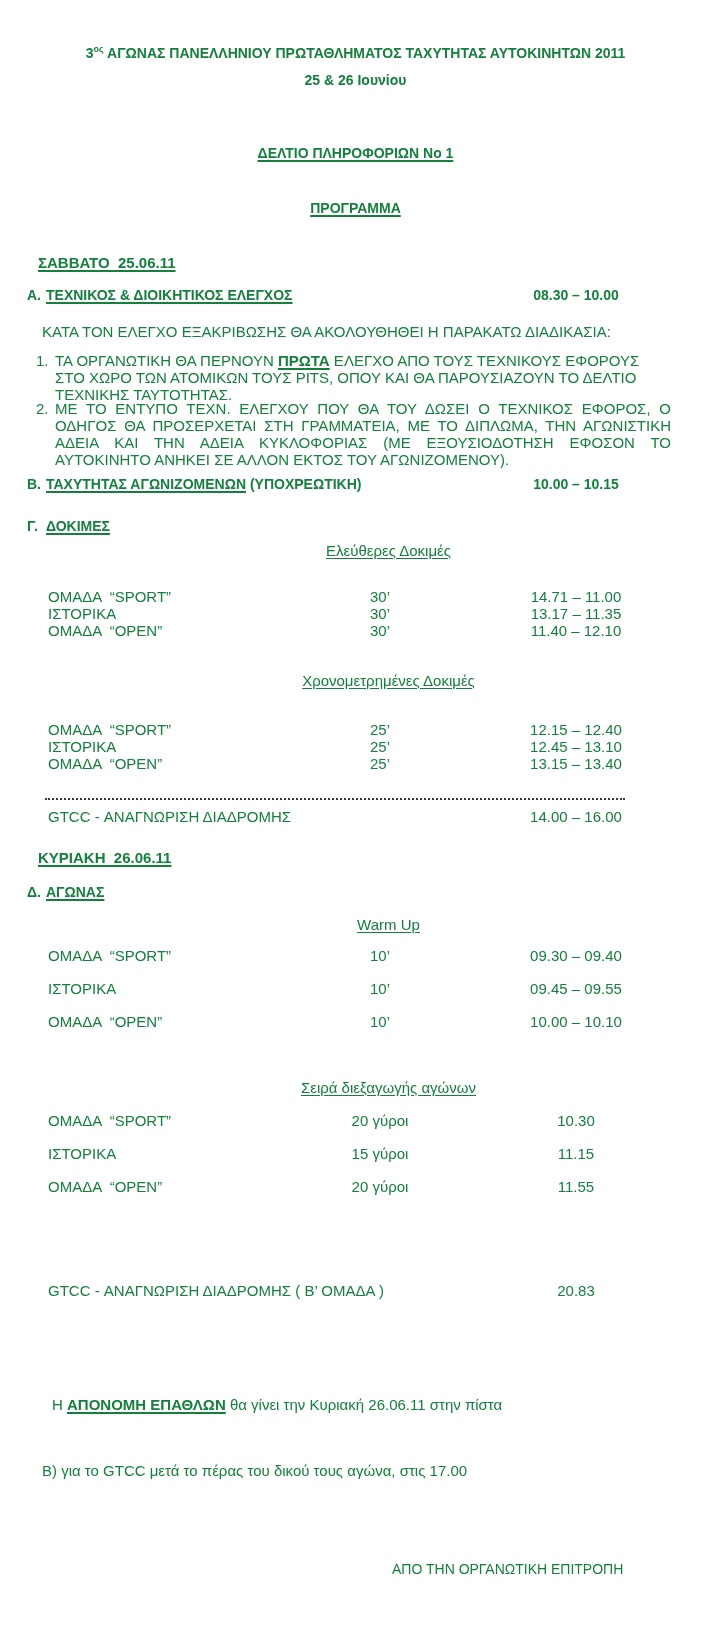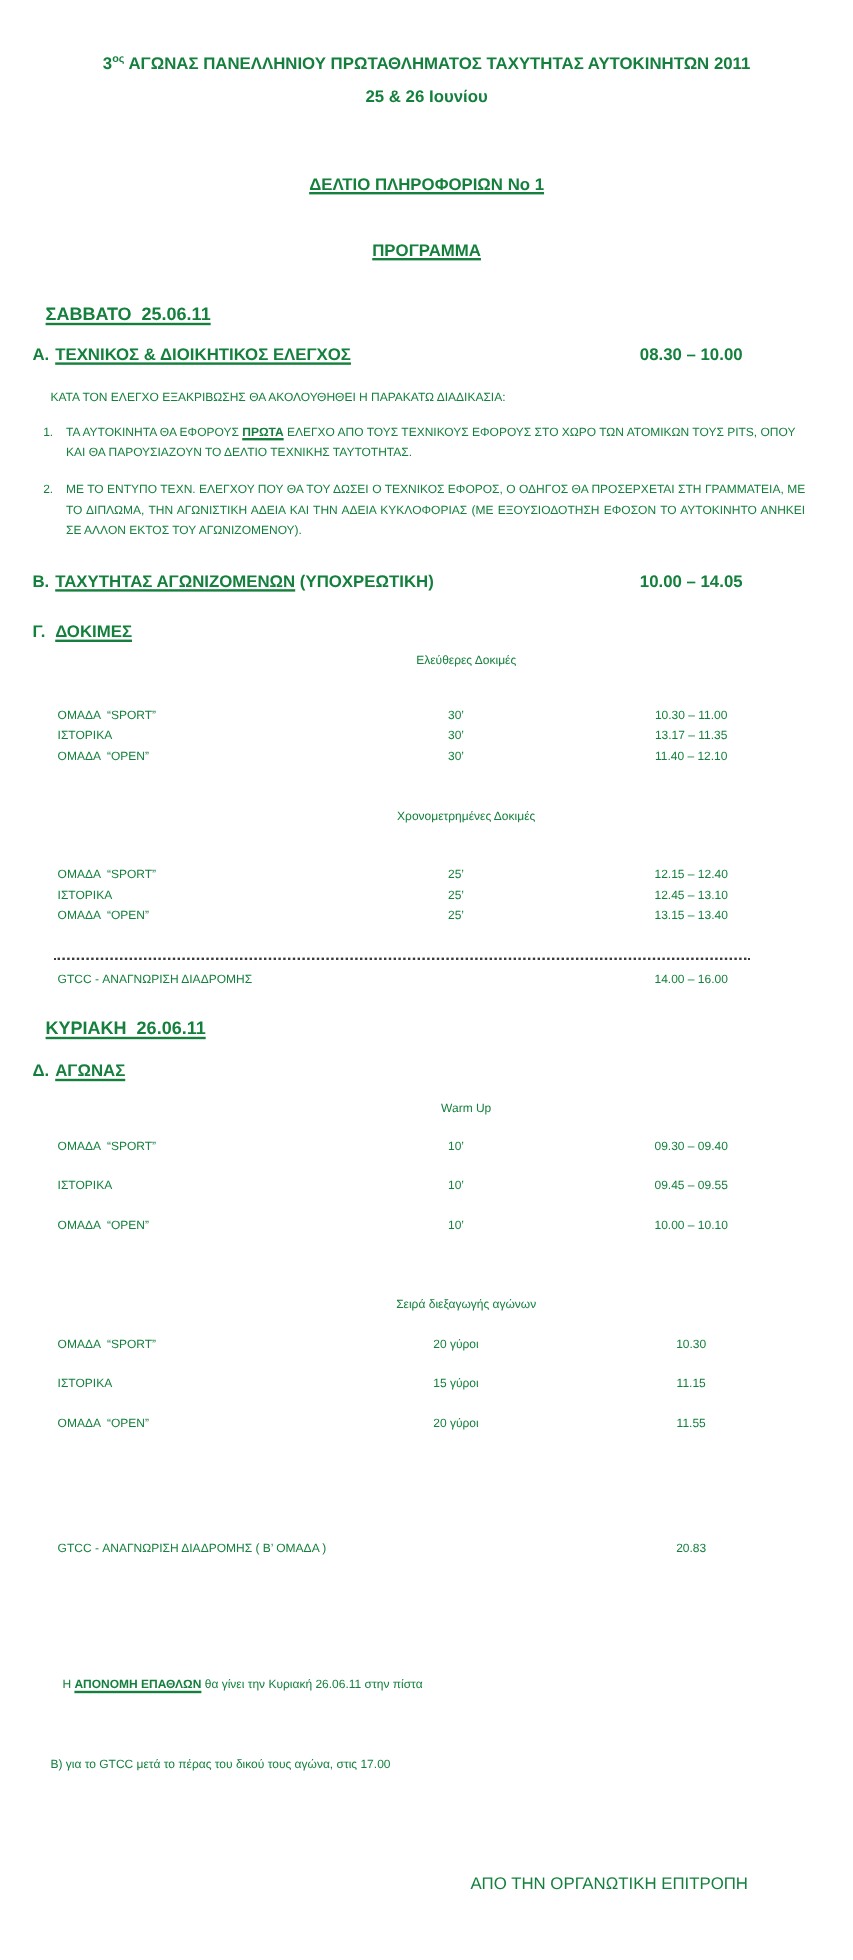--- a/index.html
+++ b/index.html
@@ -1,25 +1,25 @@
 <!DOCTYPE html>
 <html><head>
 <meta charset="utf-8">
 <style>
   html,body{margin:0;padding:0;background:#ffffff;}
   .page{position:relative;width:711px;height:1633px;background:#ffffff;overflow:hidden;
         font-family:"Liberation Sans",sans-serif;color:#15803d;margin-top:15px;}
   .abs{position:absolute;}
   .row{position:absolute;left:0;width:711px;height:18px;}
   .b{font-weight:bold;}
-  .u{text-underline-offset:2px;padding-left:15px;}
+  .u{text-decoration:underline;text-underline-offset:2px;padding-left:15px;}
   .ub{text-decoration:underline;text-underline-offset:2px;text-decoration-thickness:1.5px;}
   .pre{white-space:pre-wrap;}
   .nw{white-space:nowrap;}
-  .t13{font-size:10px;line-height:17px;}
+  .t13{font-size:15px;line-height:17px;}
   .t14{font-size:14px;line-height:17px;}
   .t15{font-size:15px;line-height:18px;}
   .center-full{left:0;width:711px;text-align:center;}
   .center-col{left:256px;width:250px;text-align:center;}
   .lbl{left:48px;white-space:pre-wrap;}
   .mid{left:285px;width:190px;text-align:center;}
   .timec{left:494px;width:164px;text-align:center;white-space:nowrap;}
   .letter{left:27px;}
   .stitle{left:46px;}
   .para{text-align:justify;}
@@ -44,46 +44,46 @@
     <span class="abs letter b">Α.</span>
     <span class="abs stitle b ub nw">ΤΕΧΝΙΚΟΣ &amp; ΔΙΟΙΚΗΤΙΚΟΣ ΕΛΕΓΧΟΣ</span>
     <span class="abs timec b">08.30 – 10.00</span>
   </div>
 
   <div class="abs t13 nw" style="top:308px;left:42px">ΚΑΤΑ ΤΟΝ ΕΛΕΓΧΟ ΕΞΑΚΡΙΒΩΣΗΣ ΘΑ ΑΚΟΛΟΥΘΗΘΕΙ Η ΠΑΡΑΚΑΤΩ ΔΙΑΔΙΚΑΣΙΑ:</div>
 
   <div class="row t13" style="top:337px;height:40px">
     <span class="abs" style="left:36px">1.</span>
     <div class="abs" style="left:55px;width:614px">
-      <span>ΤΑ ΑΥΤΟΚΙΝΗΤΑ ΘΑ ΕΦΟΡΟΥΣ </span><span class="b ub">ΠΡΩΤΑ</span><span> ΕΛΕΓΧΟ ΑΠΟ ΤΟΥΣ ΤΕΧΝΙΚΟΥΣ ΕΦΟΡΟΥΣ ΣΤΟ ΧΩΡΟ ΤΩΝ ΑΤΟΜΙΚΩΝ ΤΟΥΣ PITS, ΟΠΟΥ ΚΑΙ ΘΑ ΠΑΡΟΥΣΙΑΖΟΥΝ ΤΟ ΔΕΛΤΙΟ ΤΕΧΝΙΚΗΣ ΤΑΥΤΟΤΗΤΑΣ.</span>
+      <span>ΤΑ ΟΡΓΑΝΩΤΙΚΗ ΘΑ ΠΕΡΝΟΥΝ </span><span class="b ub">ΠΡΩΤΑ</span><span> ΕΛΕΓΧΟ ΑΠΟ ΤΟΥΣ ΤΕΧΝΙΚΟΥΣ ΕΦΟΡΟΥΣ ΣΤΟ ΧΩΡΟ ΤΩΝ ΑΤΟΜΙΚΩΝ ΤΟΥΣ PITS, ΟΠΟΥ ΚΑΙ ΘΑ ΠΑΡΟΥΣΙΑΖΟΥΝ ΤΟ ΔΕΛΤΙΟ ΤΕΧΝΙΚΗΣ ΤΑΥΤΟΤΗΤΑΣ.</span>
     </div>
   </div>
 
   <div class="row t13" style="top:385px;height:72px">
     <span class="abs" style="left:36px">2.</span>
     <div class="abs para" style="left:55px;width:616px">ΜΕ ΤΟ ΕΝΤΥΠΟ ΤΕΧΝ. ΕΛΕΓΧΟΥ ΠΟΥ ΘΑ ΤΟΥ ΔΩΣΕΙ Ο ΤΕΧΝΙΚΟΣ ΕΦΟΡΟΣ, Ο ΟΔΗΓΟΣ ΘΑ ΠΡΟΣΕΡΧΕΤΑΙ ΣΤΗ ΓΡΑΜΜΑΤΕΙΑ, ΜΕ ΤΟ ΔΙΠΛΩΜΑ, ΤΗΝ ΑΓΩΝΙΣΤΙΚΗ ΑΔΕΙΑ ΚΑΙ ΤΗΝ ΑΔΕΙΑ ΚΥΚΛΟΦΟΡΙΑΣ (ΜΕ ΕΞΟΥΣΙΟΔΟΤΗΣΗ ΕΦΟΣΟΝ ΤΟ ΑΥΤΟΚΙΝΗΤΟ ΑΝΗΚΕΙ ΣΕ ΑΛΛΟΝ ΕΚΤΟΣ ΤΟΥ ΑΓΩΝΙΖΟΜΕΝΟΥ).</div>
   </div>
 
   <div class="row t14" style="top:461px">
     <span class="abs letter b">Β.</span>
     <span class="abs stitle nw"><span class="b ub">ΤΑΧΥΤΗΤΑΣ ΑΓΩΝΙΖΟΜΕΝΩΝ</span><span class="b"> (ΥΠΟΧΡΕΩΤΙΚΗ)</span></span>
-    <span class="abs timec b">10.00 – 14.05</span>
+    <span class="abs timec b">10.00 – 10.15</span>
   </div>
 
   <div class="row t14" style="top:503px">
     <span class="abs letter b">Γ.</span>
     <span class="abs stitle b ub">ΔΟΚΙΜΕΣ</span>
   </div>
 
   <div class="abs center-col t13" style="top:527px"><span class="u">Ελεύθερες Δοκιμές</span></div>
 
   <div class="row t13" style="top:573px">
     <span class="abs lbl">ΟΜΑΔΑ  “SPORT”</span>
     <span class="abs mid">30’</span>
-    <span class="abs timec">10.30 – 11.00</span>
+    <span class="abs timec">14.71 – 11.00</span>
   </div>
   <div class="row t13" style="top:590px">
     <span class="abs lbl">ΙΣΤΟΡΙΚΑ</span>
     <span class="abs mid">30’</span>
     <span class="abs timec">13.17 – 11.35</span>
   </div>
   <div class="row t13" style="top:607px">
     <span class="abs lbl">ΟΜΑΔΑ  “OPEN”</span>
     <span class="abs mid">30’</span>
     <span class="abs timec">11.40 – 12.10</span>

